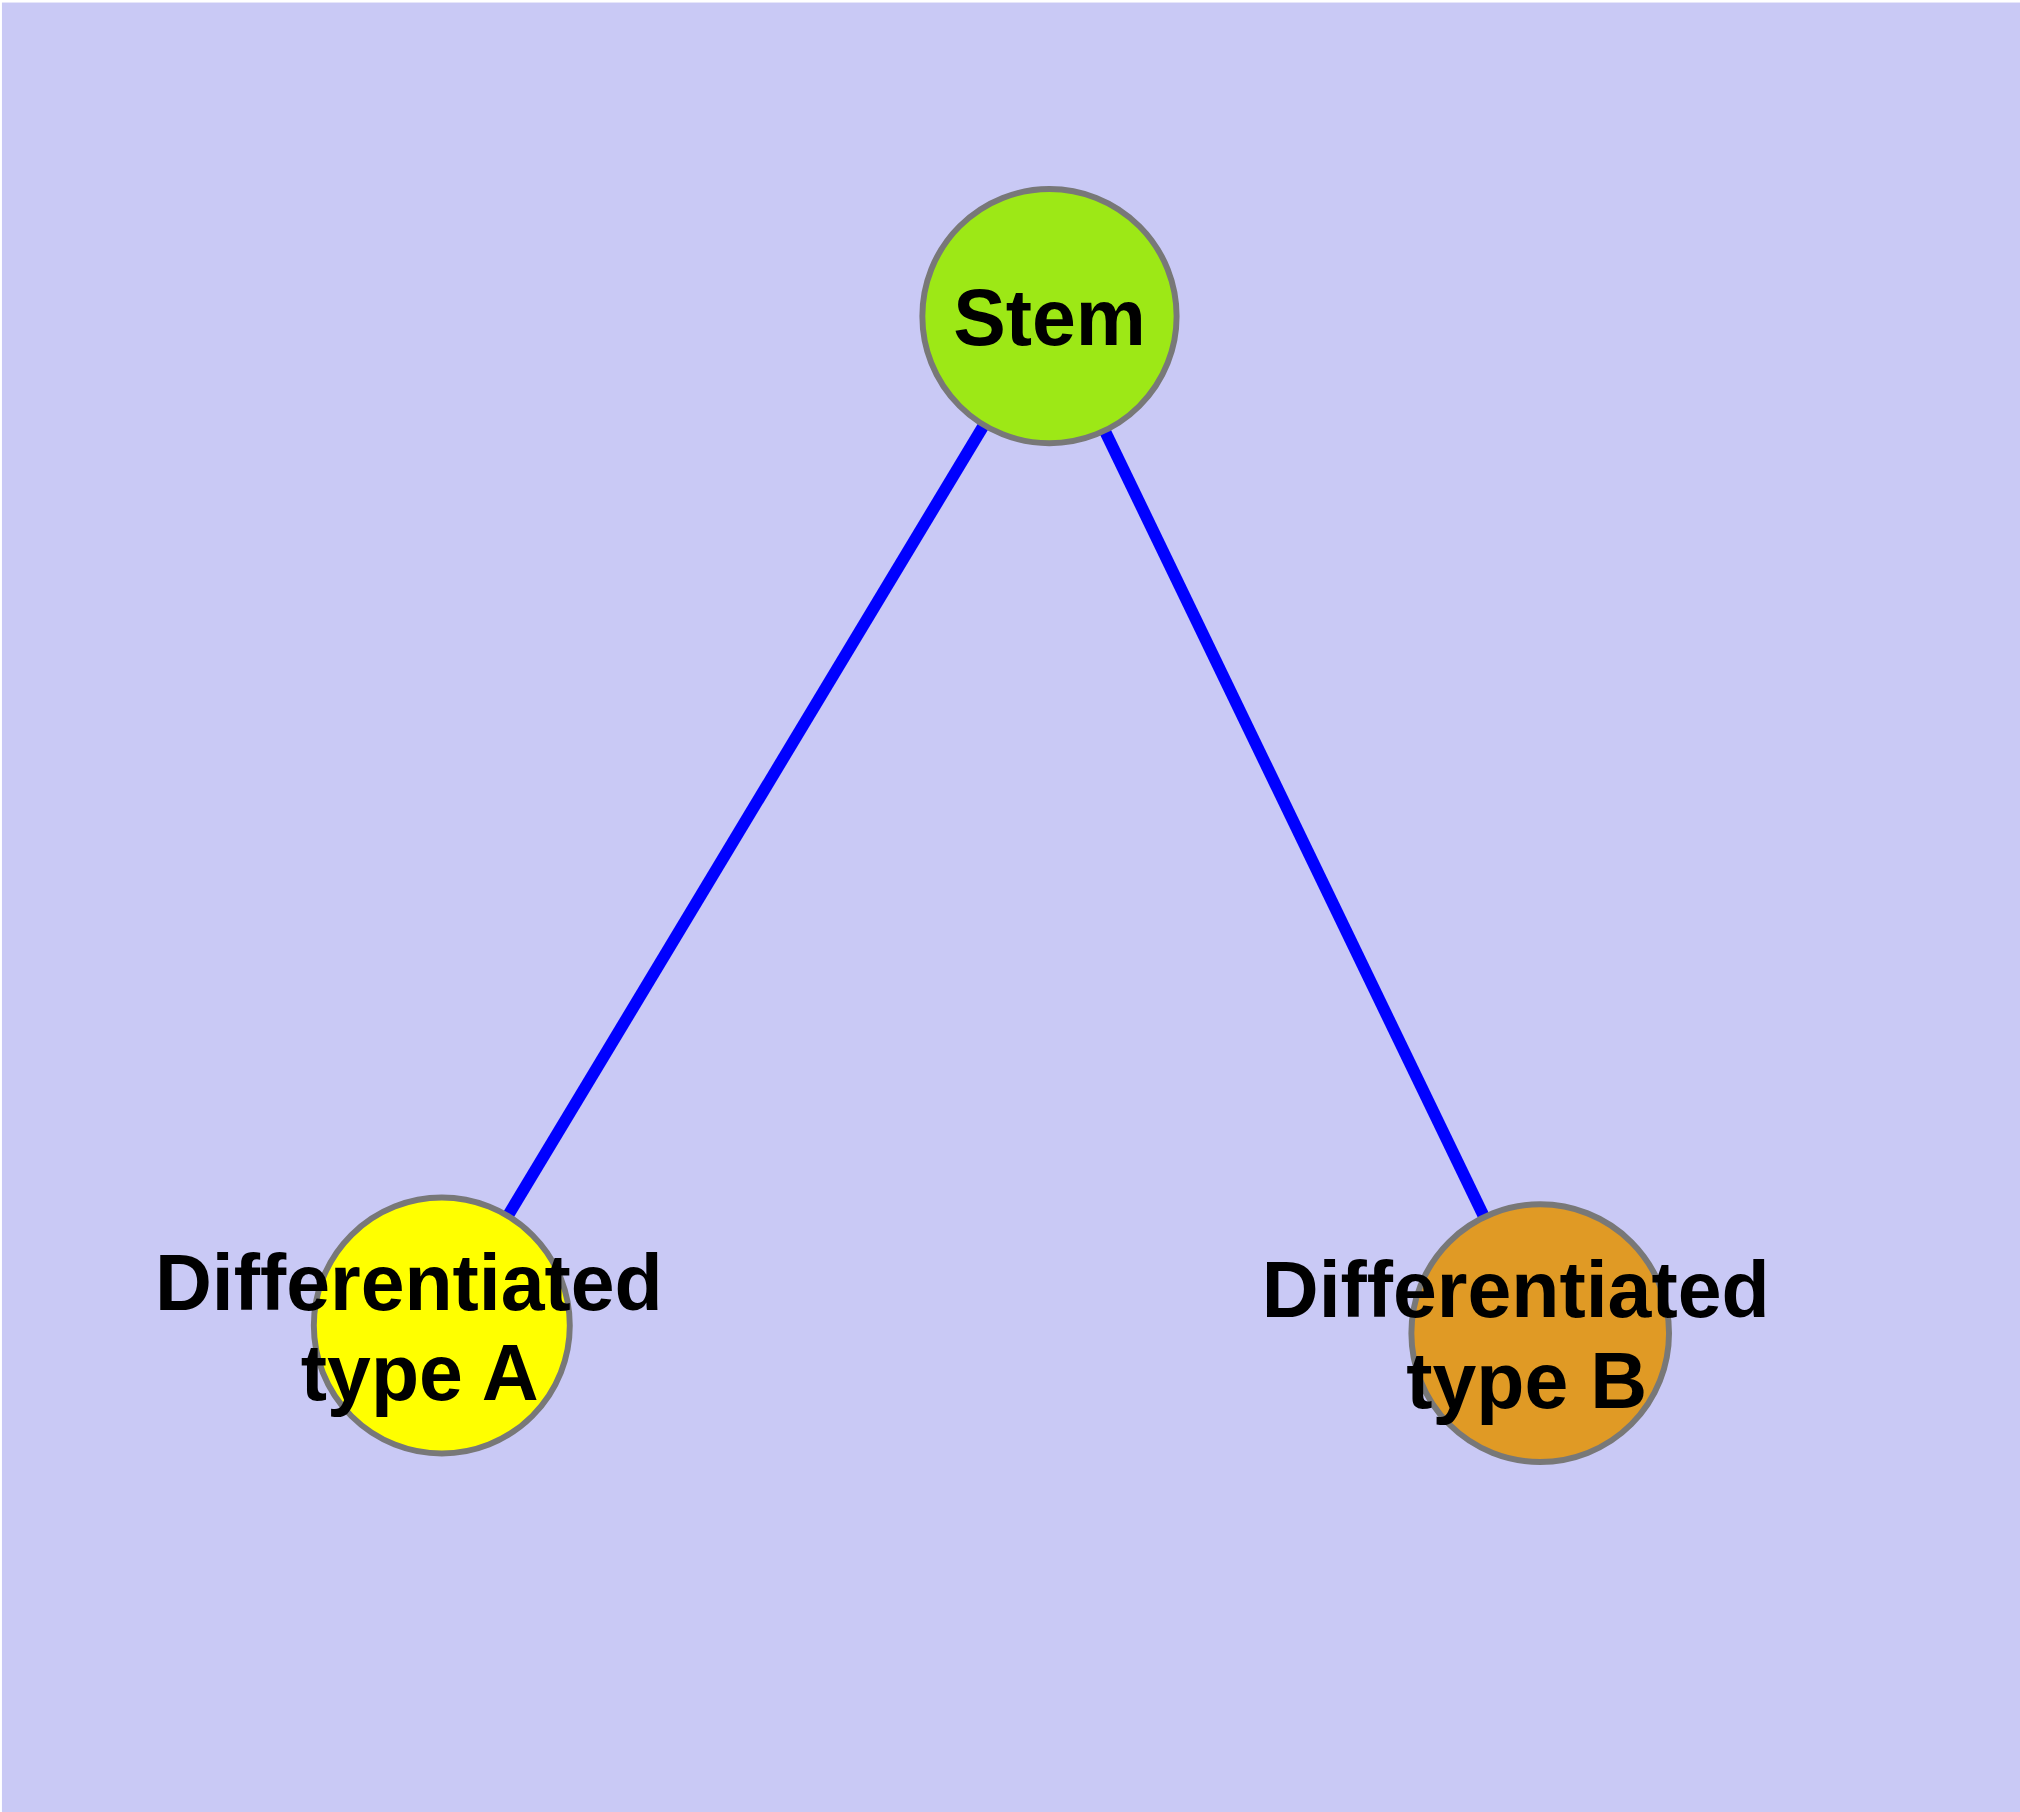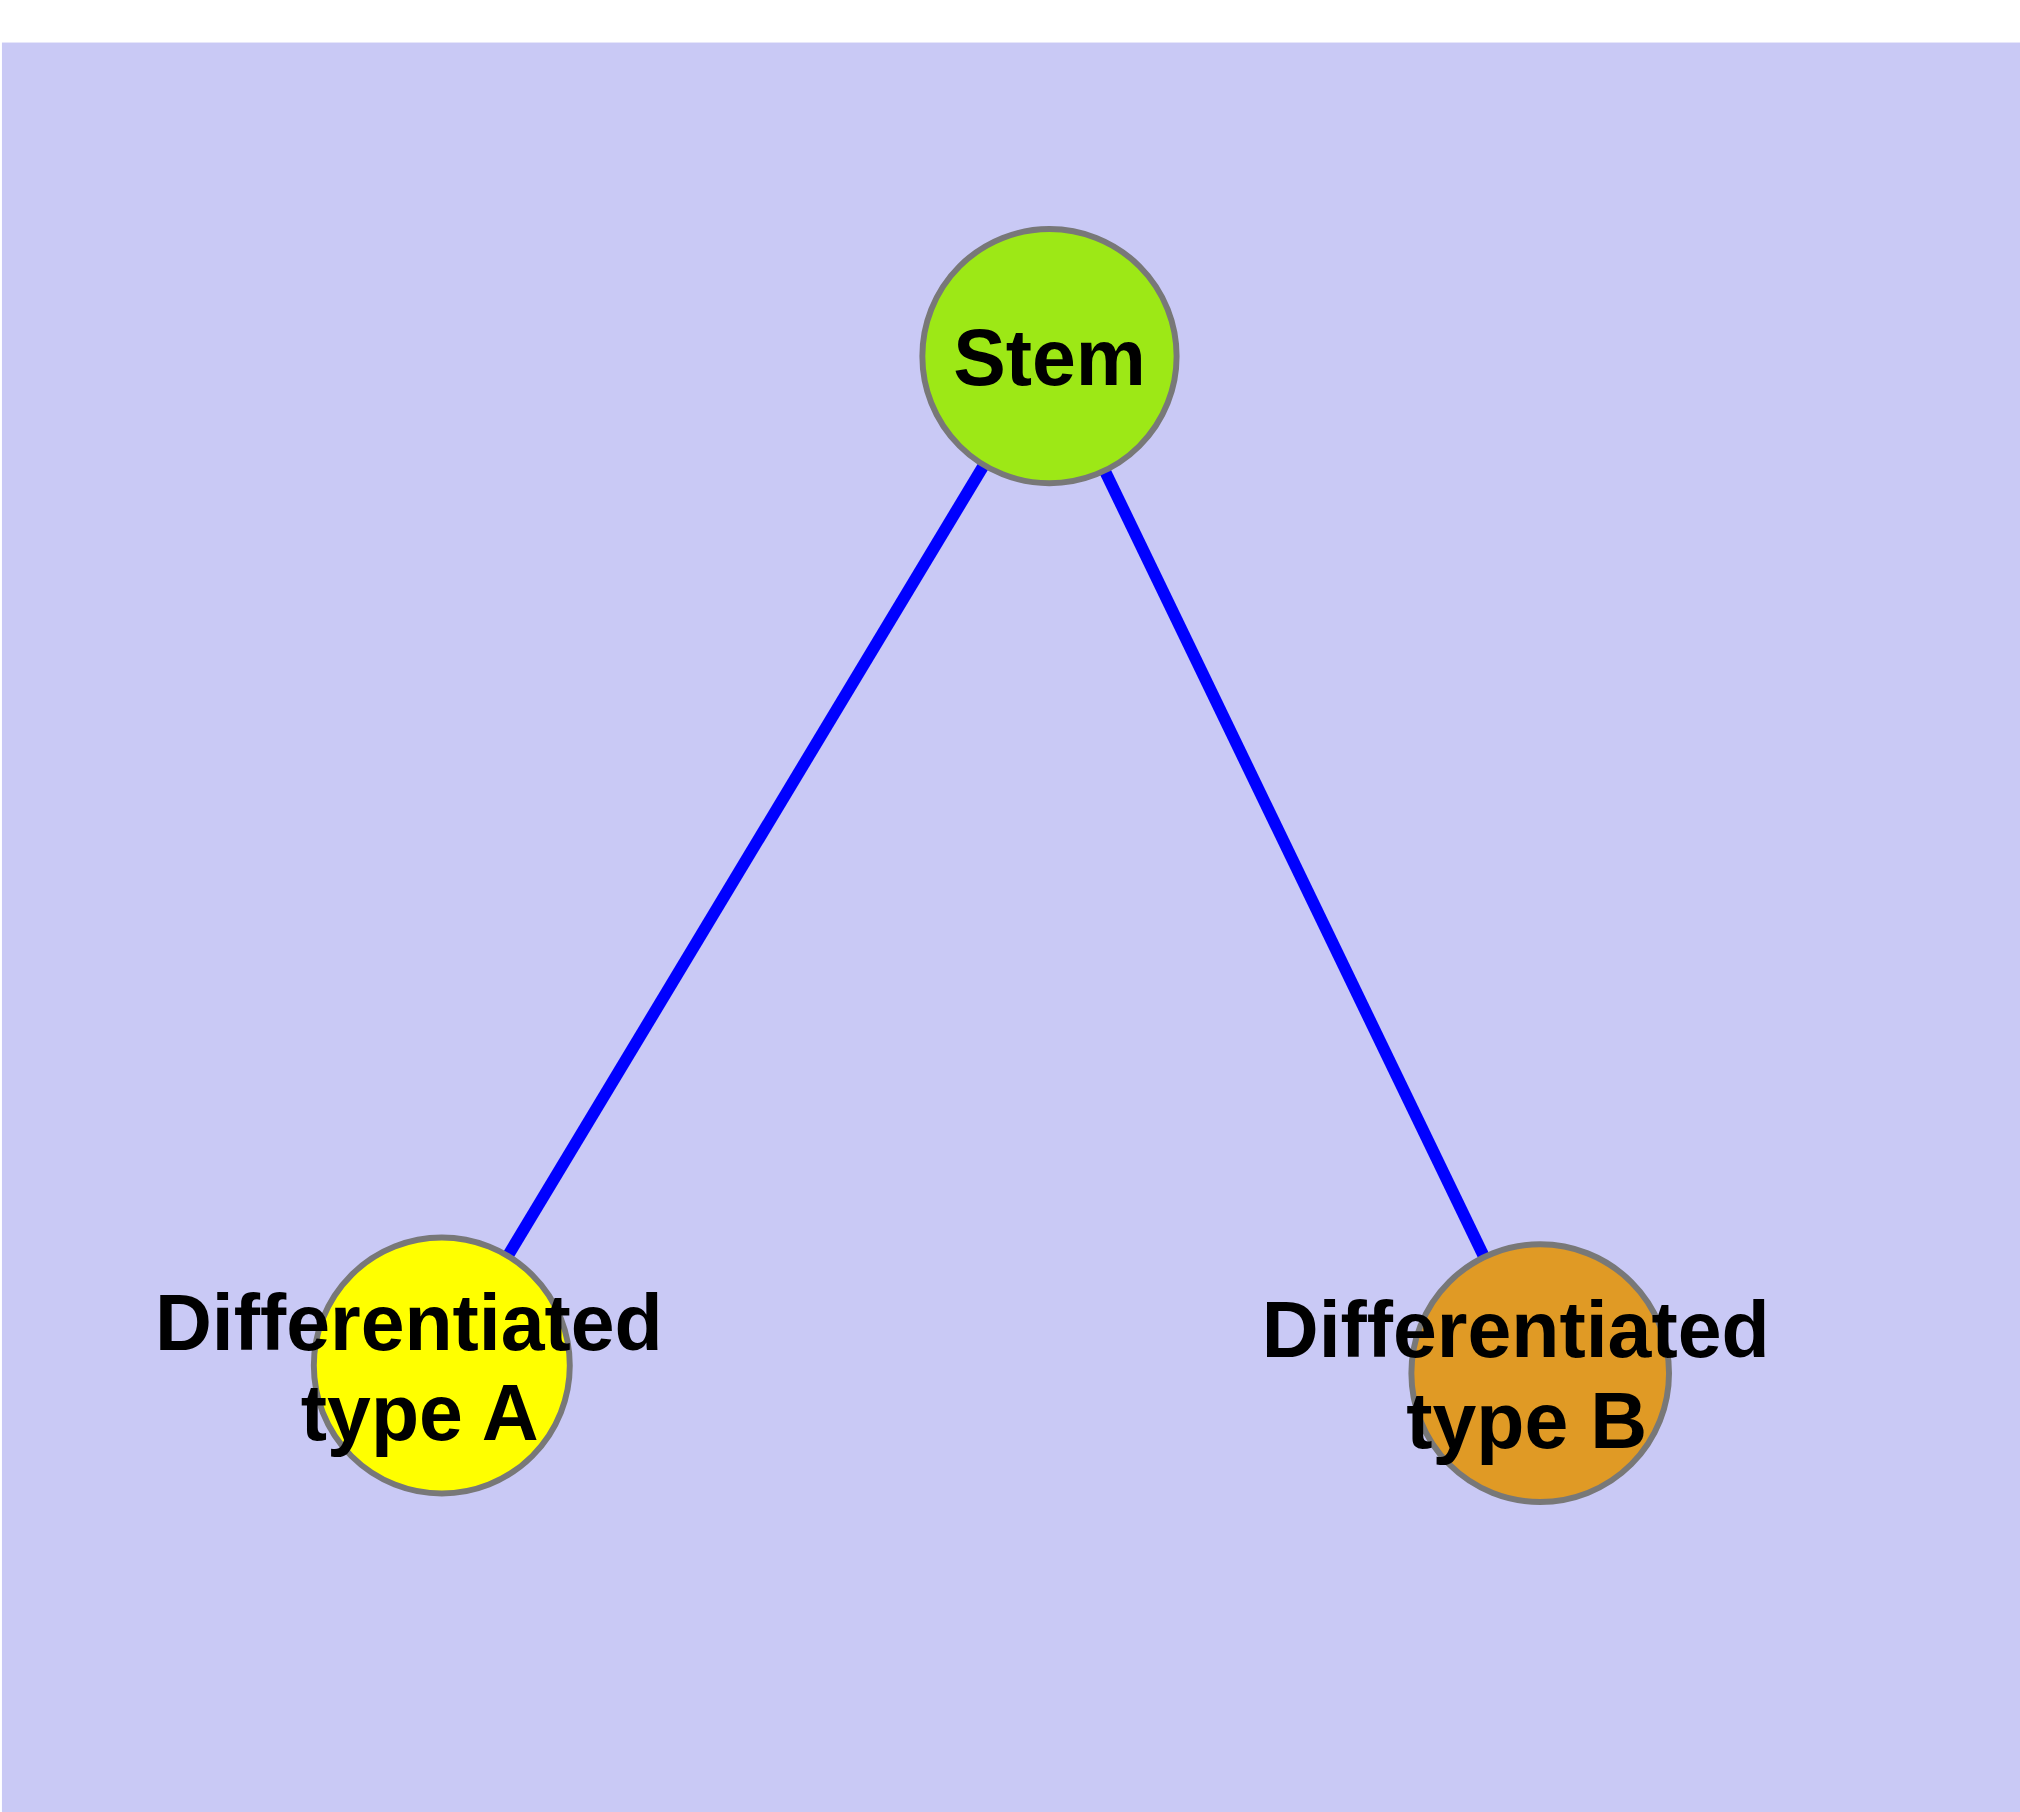--- a/index.html
+++ b/index.html
@@ -7,21 +7,20 @@
     padding: 0;
     background: #ffffff;
     width: 2021px;
     height: 1812px;
     overflow: hidden;
   }
   #stage {
     position: relative;
     width: 2021px;
     height: 1500px;
-    margin-top: 40px;
   }
   svg {
     display: block;
   }
   .node-label {
     font-family: "Liberation Sans", sans-serif;
     font-weight: bold;
     font-size: 93px;
     text-anchor: middle;
   }

